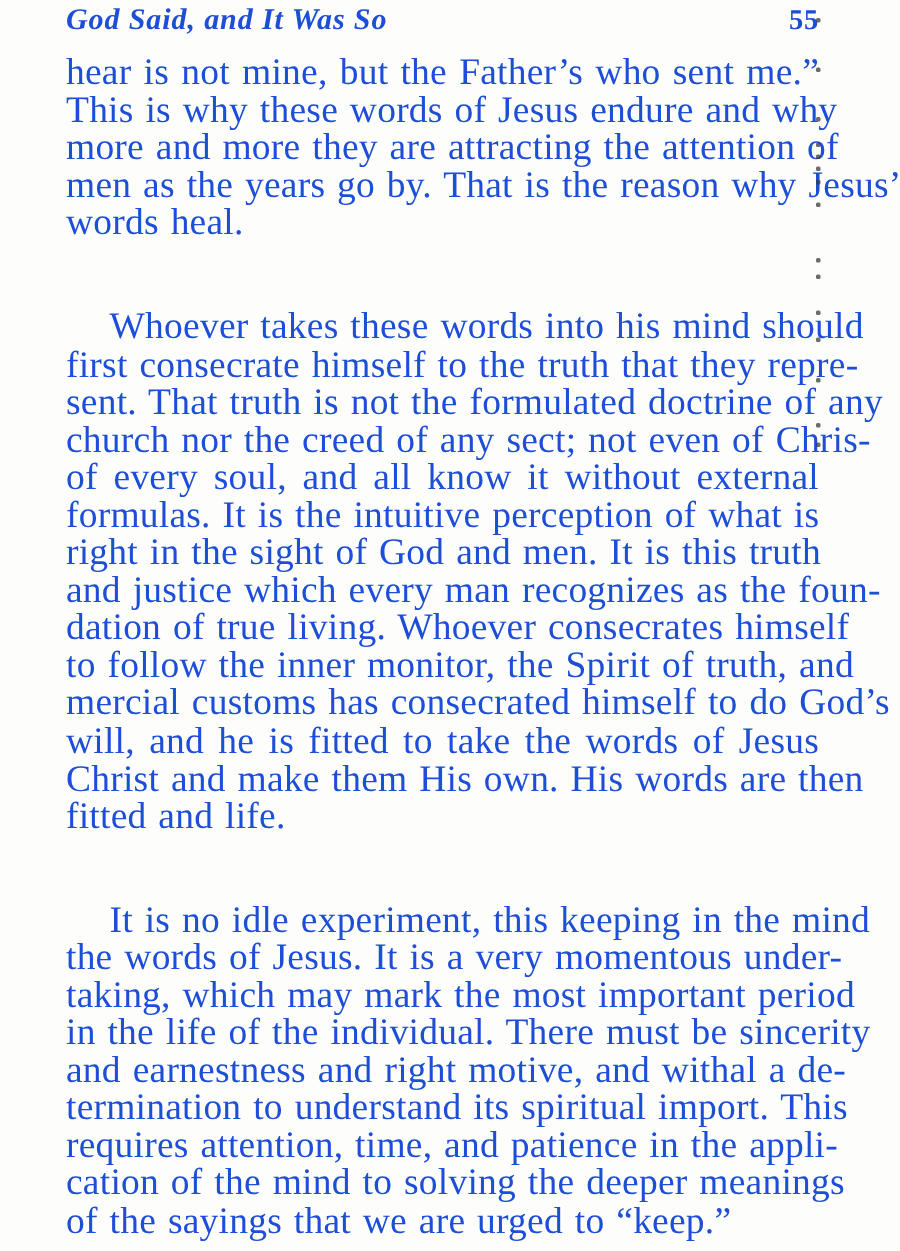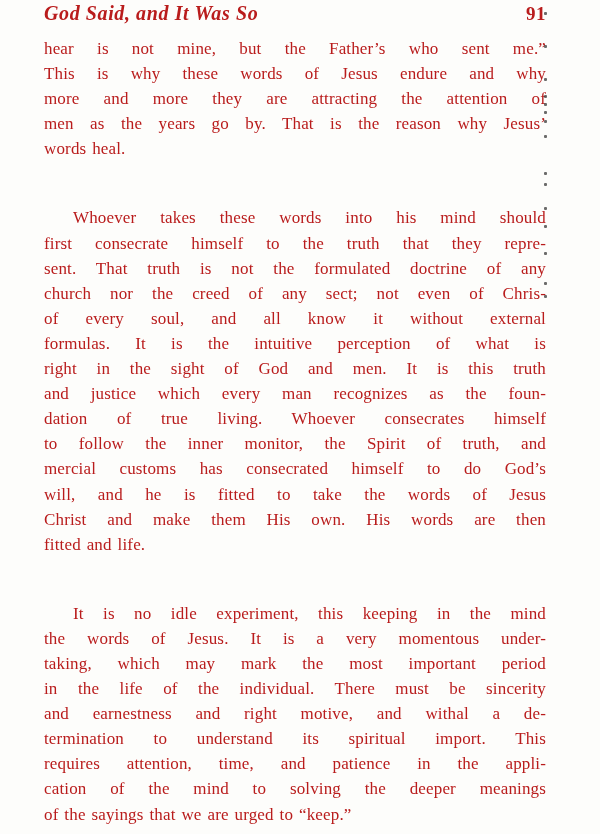--- a/index.html
+++ b/index.html
@@ -7,21 +7,21 @@
     padding: 0;
     background: #e8e8e6;
   }
   .book-page {
     position: relative;
     width: 600px;
     height: 834px;
     background: #fdfdfb;
     overflow: hidden;
     font-family: "Liberation Serif", serif;
-    color: #b91c1c;
+    color: #1d4ed8;
   }
   .running-head {
     position: absolute;
     top: 2px;
     left: 44px;
     width: 502px;
     display: flex;
     justify-content: space-between;
     align-items: baseline;
   }
@@ -39,21 +39,21 @@
   .page-body {
     position: absolute;
     top: 36px;
     left: 44px;
     width: 502px;
   }
   .paragraph {
     margin: 0;
   }
   .text-line {
-    font-size: 17px;
+    font-size: 25px;
     line-height: 25.1px;
     height: 25.1px;
     text-align: justify;
     text-align-last: justify;
     letter-spacing: 0.15px;
     word-spacing: 1.5px;
     white-space: nowrap;
   }
   .text-line.para-end {
     text-align-last: left;
@@ -71,21 +71,21 @@
     border-radius: 1px;
     opacity: 0.75;
   }
 </style>
 </head>
 <body>
 
 <div class="book-page">
   <div class="running-head">
     <span class="chapter-title">God Said, and It Was So</span>
-    <span class="page-number">91</span>
+    <span class="page-number">55</span>
   </div>
   <div class="page-body">
       <div class="paragraph">
         <div class="text-line">hear is not mine, but the Father’s who sent me.”</div>
         <div class="text-line">This is why these words of Jesus endure and why</div>
         <div class="text-line">more and more they are attracting the attention of</div>
         <div class="text-line">men as the years go by. That is the reason why Jesus’</div>
         <div class="text-line para-end">words heal.</div>
       </div>
       <div class="paragraph">

